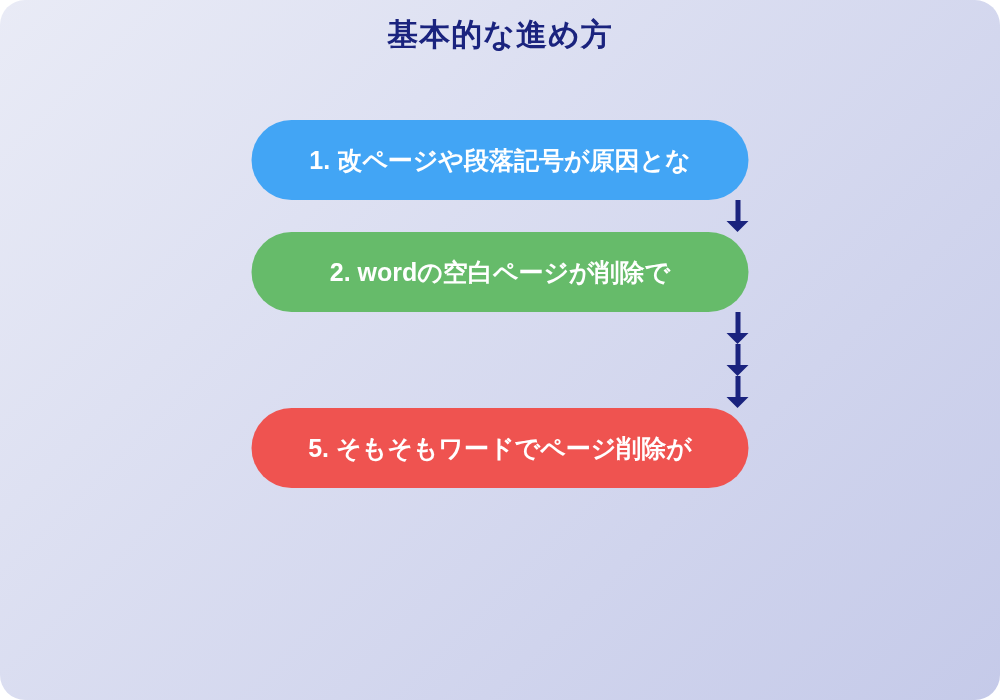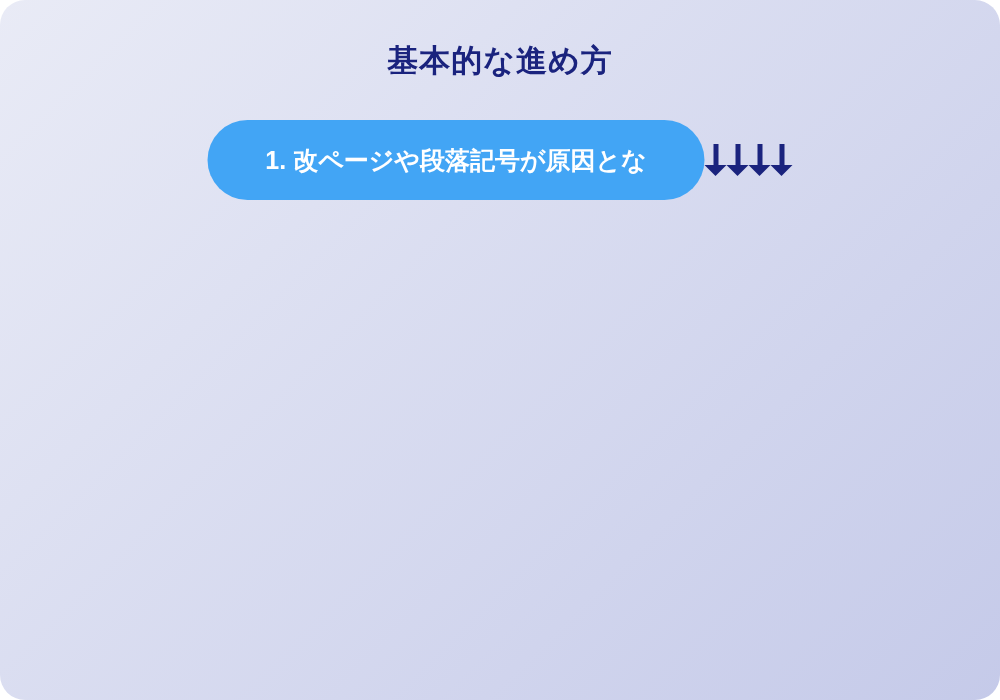--- a/index.html
+++ b/index.html
@@ -13,37 +13,38 @@
   .canvas {
     position: relative;
     width: 1000px;
     height: 700px;
     border-radius: 25px;
     background: linear-gradient(135deg, var(--bg-start, #e9ebf6) 0%, var(--bg-end, #c5cae9) 100%);
     overflow: hidden;
   }
   .title {
     position: absolute;
-    top: 40px;
+    top: 14px;
     left: 0;
     width: 100%;
     margin: 0;
     text-align: center;
     font-size: 31px;
     font-weight: 700;
     letter-spacing: 1px;
     color: var(--navy, #1a237e);
   }
   .flow {
     position: absolute;
     top: 120px;
     left: 50%;
     transform: translateX(-50%);
     display: flex;
-    align-items: center;
+    flex-direction: column;
+    align-items: flex-end;
   }
   .step {
     width: 497px;
     height: 80px;
     border-radius: 40px;
     display: flex;
     align-items: center;
     justify-content: center;
     color: #ffffff;
     font-size: 25px;
@@ -76,26 +77,32 @@
 <div class="canvas">
   <h1 class="title">基本的な進め方</h1>
   <div class="flow">
       <div class="step" style="background: rgb(66, 165, 245); color: rgb(255, 255, 255);">
         <span>1. 改ページや段落記号が原因とな</span>
       </div>
       <div class="arrow">
         <div class="arrow-line"></div>
         <div class="arrow-head"></div>
       </div>
+      <div class="step" style="background: rgb(102, 187, 106); color: rgb(255, 255, 255);">
+        <span>2. wordの空白ページが削除で</span>
+      </div>
       <div class="arrow">
         <div class="arrow-line"></div>
         <div class="arrow-head"></div>
       </div>
       <div class="arrow">
         <div class="arrow-line"></div>
         <div class="arrow-head"></div>
       </div>
       <div class="arrow">
         <div class="arrow-line"></div>
         <div class="arrow-head"></div>
       </div>
+      <div class="step" style="background: rgb(239, 83, 80); color: rgb(255, 255, 255);">
+        <span>5. そもそもワードでページ削除が</span>
+      </div>
     </div>
 </div>
 
 </body></html>

